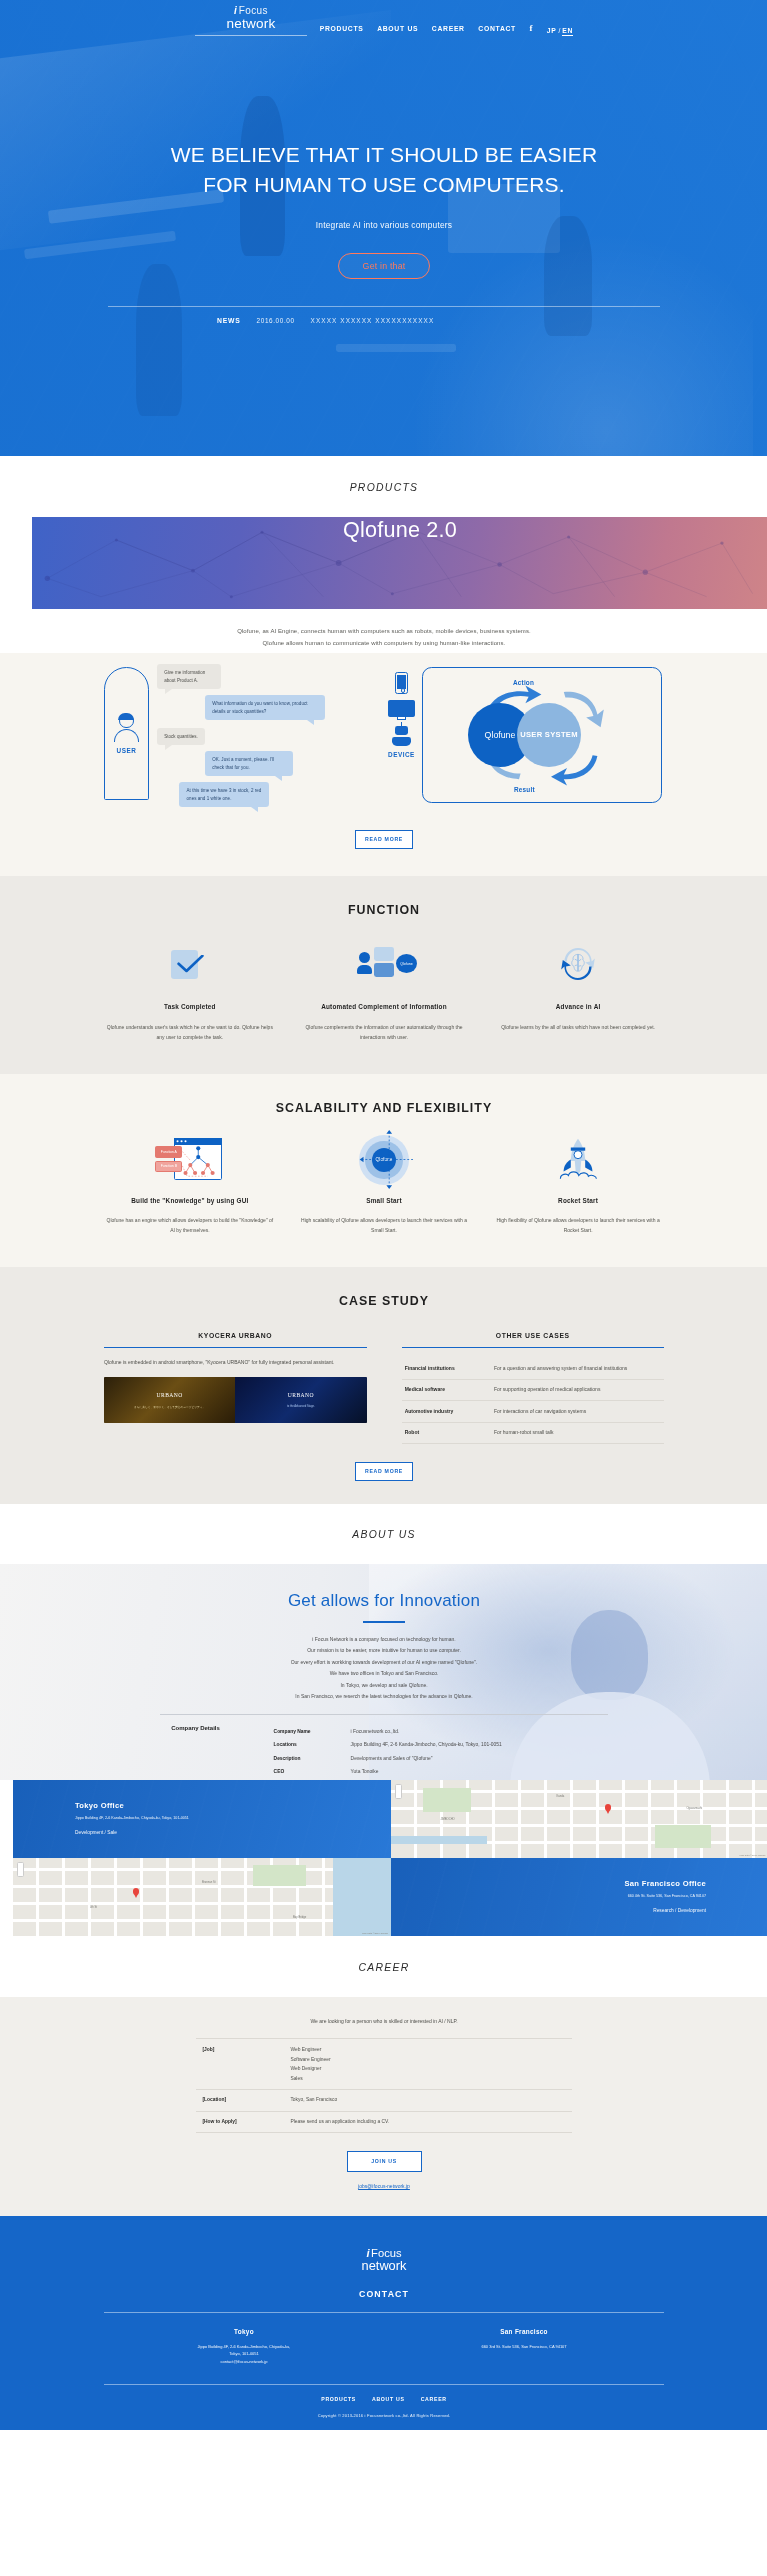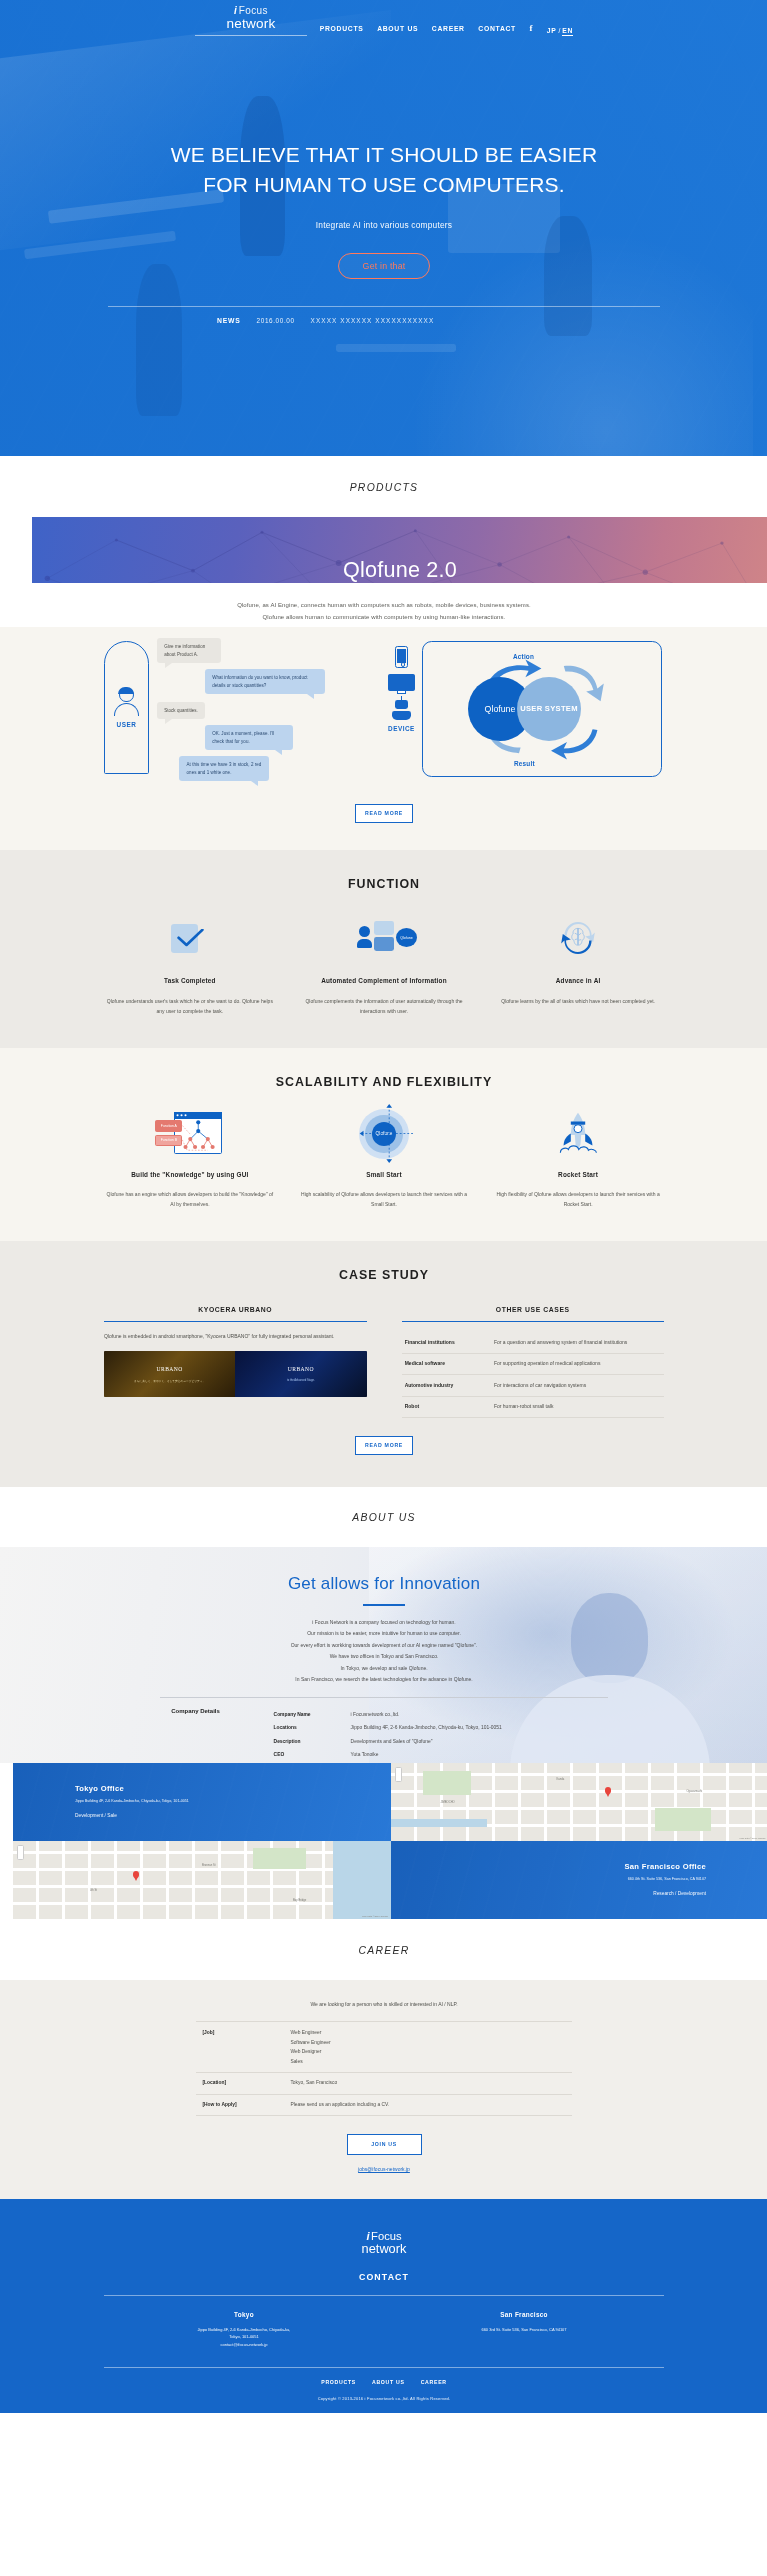--- a/index.html
+++ b/index.html
@@ -89,23 +89,23 @@
     text-align:center; font-size:10.4px; font-style:italic; letter-spacing:1.3px;
     color:#2b2b2b; font-weight:400; padding:25.6px 0 24px;
   }
   .block-title{
     text-align:center; font-size:12.4px; font-weight:700; letter-spacing:1px; color:#1f1f1f;
   }
 
   
   .products{ background:#fff; }
   .qlo-banner{
-    height:66px; position:relative; overflow:hidden;
+    height:92px; position:relative; overflow:hidden;
     background:linear-gradient(100deg,#3f63c7 0%, #5a61bd 28%, #8f6aa8 60%, #c0788f 85%, #cf8488 100%);
-    display:flex; align-items:flex-end; justify-content:center;margin-left:32px;
+    display:flex; align-items:flex-start; justify-content:center;margin-left:32px;
   }
   .qlo-banner .net{ position:absolute; inset:0; opacity:.5;}
   .qlo-banner h2{
     position:relative; color:#fff; font-size:21.6px; font-weight:400; letter-spacing:0.2px;
   }
   .prod-desc{
     text-align:center; font-size:6px; color:#5c5c58; line-height:1.95;
     padding:17.6px 0 3.2px; letter-spacing:0.1px;
   }
   .prod-body{ background:#f7f5f0; padding:11.2px 0 27px; }
@@ -204,21 +204,21 @@
   .ic-gui .fa,.ic-gui .fb2{ position:absolute; left:0; width:27px; height:11.2px; border:0.8px solid #e4796f; border-radius:1.6px; color:#fff; font-size:3.4px; display:flex; align-items:center; justify-content:center;}
   .ic-gui .fa{ top:8px; background:#e4796f;}
   .ic-gui .fb2{ top:22.4px; background:#f0a49d;}
   .ic-small{ width:50px; height:50px; position:relative;}
   .ic-small .r1{ position:absolute; inset:0; border-radius:50%; background:#cfe0f3;}
   .ic-small .r2{ position:absolute; left:6.4px; top:6.4px; right:6.4px; bottom:6.4px; border-radius:50%; background:#9dc1e7;}
   .ic-small .r3{ position:absolute; left:12.8px; top:12.8px; right:12.8px; bottom:12.8px; border-radius:50%; background:#0d62c4; color:#fff; font-size:4.8px; display:flex; align-items:center; justify-content:center;}
   .ic-rocket{ width:48px; height:45px; position:relative;}
 
   
-  .case{ background:#eceae6; padding:27px 0 32px; }
+  .case{ background:#eceae6; padding:27px 0 23px; }
   .case-cols{ width:560px; margin:24px auto 0; display:flex; gap:35px; }
   .case-col{ flex:1; }
   .case-col h4{ text-align:center; font-size:6.8px; font-weight:700; letter-spacing:0.6px; color:#1f1f1f; padding-bottom:7.2px;}
   .case-col .hr{ height:1.3px; background:#1566c8; margin-bottom:10.4px;}
   .case-col p{ font-size:5px; color:#4f4f4a; line-height:1.95;}
   .urbano{
     margin-top:8.8px; height:46px; display:flex; border-radius:0.8px; overflow:hidden;
   }
   .urbano .p1{ flex:1; background:linear-gradient(135deg,#2b1f0a,#6b4e14 45%,#2a1d07); position:relative;}
   .urbano .p2{ flex:1; background:linear-gradient(135deg,#07123a,#0f2a6d 50%,#061027); position:relative;}

